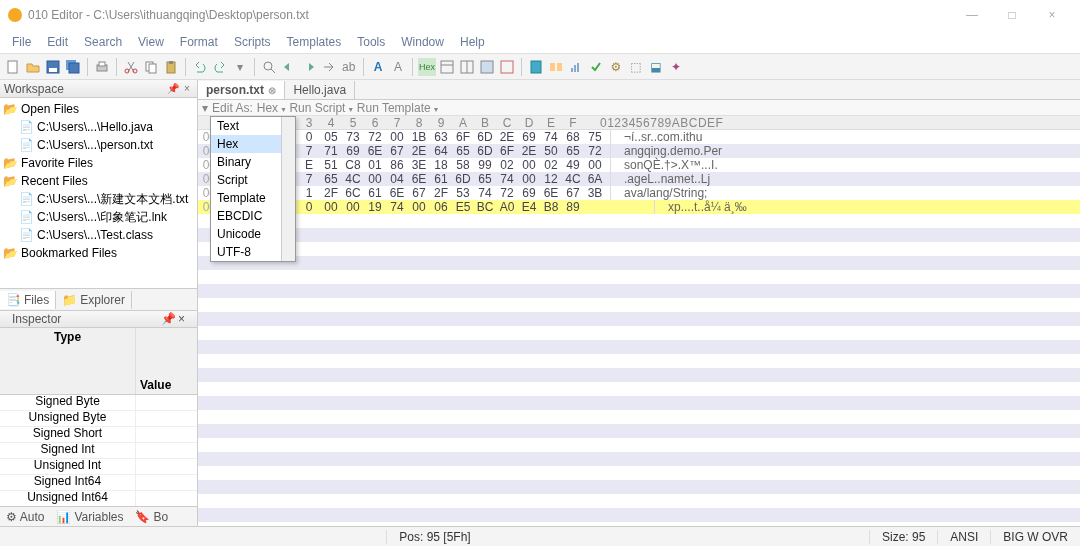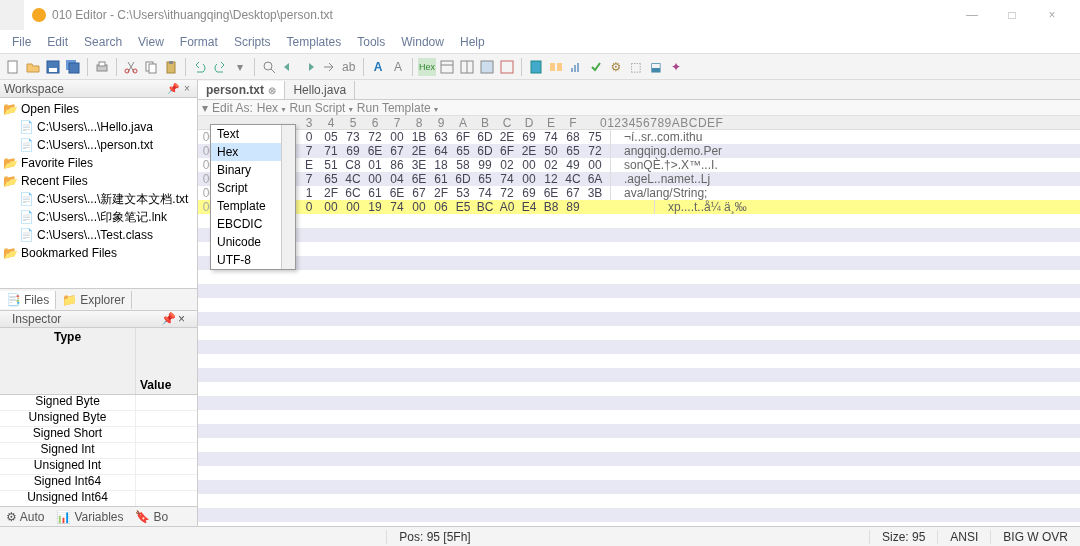--- a/index.html
+++ b/index.html
@@ -1,17 +1,17 @@
 <!DOCTYPE html>
 <html><head>
 <meta charset="utf-8">
 <style>
 * { margin: 0; padding: 0; box-sizing: border-box; font-family: "Segoe UI", Tahoma, sans-serif; font-size: 12px; }
 body { background: #f0f0f0; width: 1080px; height: 546px; overflow: hidden; display: flex; flex-direction: column; }
-.titlebar { height: 30px; background: #fff; display: flex; align-items: center; padding: 0 8px; color: #888; margin-left: 24px; }
+.titlebar { height: 30px; background: #fff; display: flex; align-items: center; padding: 0 8px; color: #888; }
 .titlebar .app-icon { width: 14px; height: 14px; background: #f7a823; border-radius: 50%; margin-right: 6px; }
 .titlebar .title { flex: 1; font-size: 12px; }
 .titlebar .btn { width: 40px; text-align: center; color: #aaa; cursor: pointer; }
 .menubar { height: 24px; background: #fff; display: flex; align-items: center; padding: 0 4px; color: #6a7a99; border-bottom: 1px solid #e0e0e0; }
 .menubar .item { padding: 0 8px; cursor: pointer; }
 .toolbar { height: 26px; background: #f4f4f4; border-bottom: 1px solid #dcdcdc; display: flex; align-items: center; padding: 0 4px; gap: 2px; }
 .toolbar .tb-btn { width: 18px; height: 18px; display: inline-flex; align-items: center; justify-content: center; cursor: pointer; }
 .toolbar .sep { width: 1px; height: 18px; background: #ccc; margin: 0 3px; }
 .main { flex: 1; display: flex; overflow: hidden; }
 .left { width: 198px; display: flex; flex-direction: column; border-right: 1px solid #ccc; background: #fff; }
@@ -52,21 +52,21 @@
 .hex-header .cols span { width: 22px; text-align: center; }
 .hex-header .ascii-hdr { padding-left: 12px; letter-spacing: 0.5px; }
 .hex-body { font-family: monospace; font-size: 11px; }
 .hex-row { height: 14px; display: flex; align-items: center; }
 .hex-row.odd { background: #e8e8f4; }
 .hex-row .offs { width: 20px; text-align: right; color: #aaa; padding-right: 2px; }
 .hex-row .bytes { flex: 0 0 370px; padding-left: 80px; display: flex; color: #445; }
 .hex-row .bytes span { width: 22px; text-align: center; }
 .hex-row .ascii { padding-left: 13px; color: #666; white-space: pre; border-left: 1px solid #ddd; margin-left: 4px; }
 .hex-row.hl, .hex-row.hl .bytes, .hex-row.hl .ascii { background: #fffd8e; }
-.dropdown { position: absolute; left: 12px; top: 8px; width: 86px; background: #fff; border: 1px solid #999; box-shadow: 2px 2px 4px rgba(0,0,0,0.2); z-index: 10; }
+.dropdown { position: absolute; left: 12px; top: 0; width: 86px; background: #fff; border: 1px solid #999; box-shadow: 2px 2px 4px rgba(0,0,0,0.2); z-index: 10; }
 .dropdown .ditem { padding: 2px 6px; cursor: default; font-size: 12px; }
 .dropdown .ditem.sel { background: #cfe6ff; }
 .dropdown .scroll { position: absolute; right: 0; top: 0; width: 14px; height: 100%; background: #f0f0f0; border-left: 1px solid #ccc; }
 .dropdown-footer { position: absolute; left: 12px; top: 128px; width: 86px; height: 18px; background: #f4f4f4; border: 1px solid #999; border-top: none; display: flex; align-items: center; gap: 2px; padding: 0 3px; }
 .dropdown-footer .fb { width: 16px; height: 14px; font-size: 9px; text-align: center; color: #888; }
 .statusbar { height: 20px; background: #f4f4f4; border-top: 1px solid #ccc; display: flex; align-items: center; font-size: 12px; color: #333; }
 .statusbar .spacer { flex: 1; }
 .statusbar .cell { padding: 0 12px; border-left: 1px solid #ddd; }
 svg { display: block; }
 </style>

